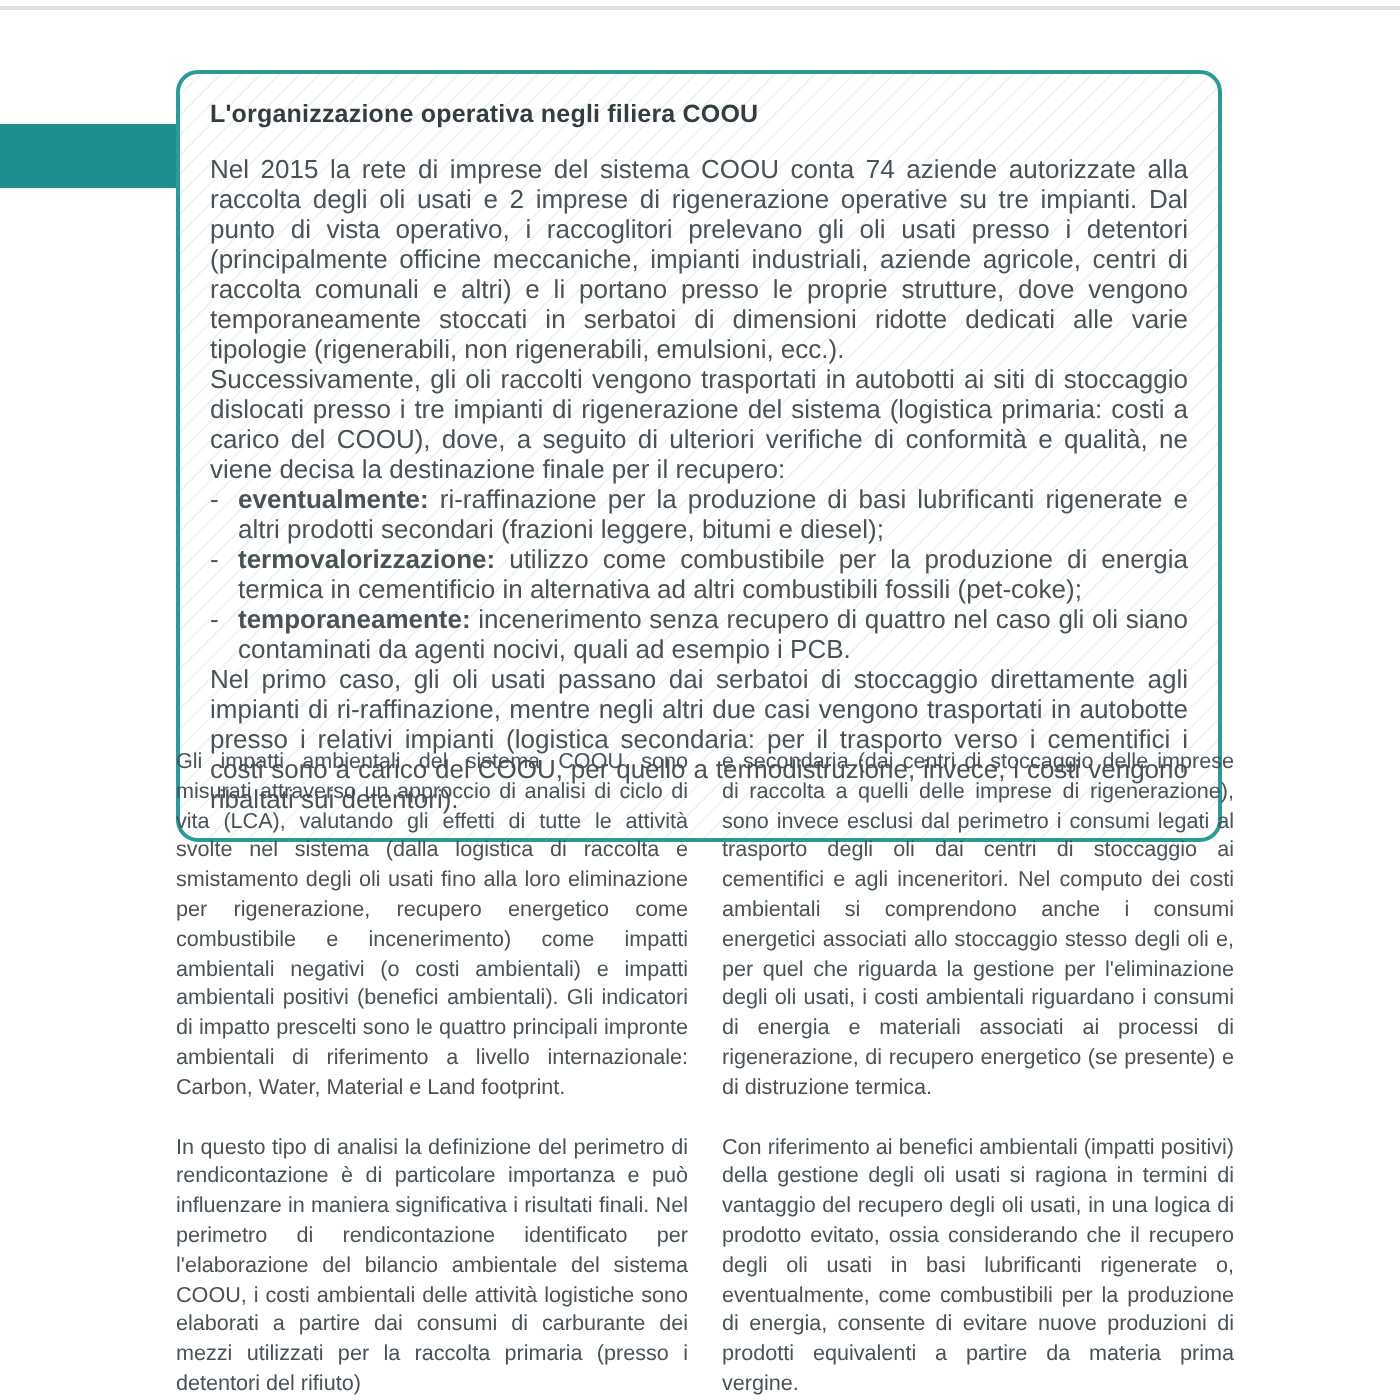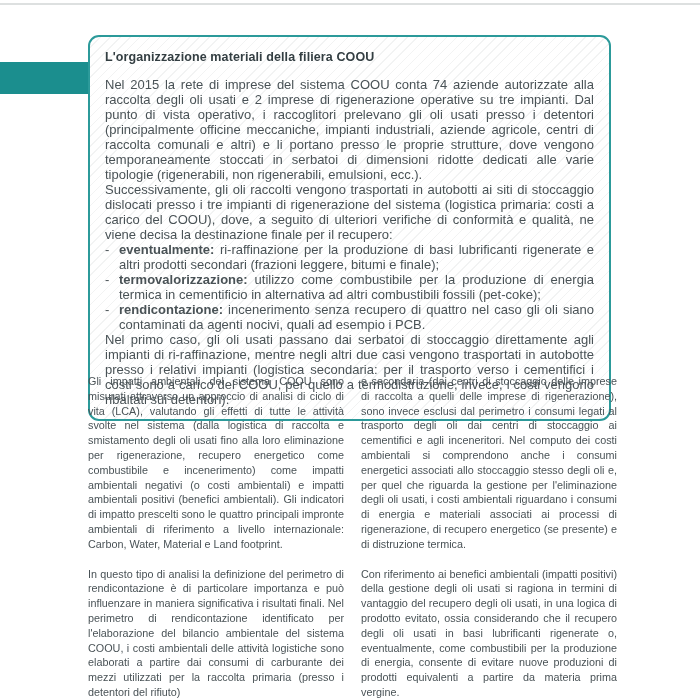--- a/index.html
+++ b/index.html
@@ -66,36 +66,36 @@
 </head>
 <body>
 
 <div class="page">
 
   <div class="top-rule"></div>
 
   <div class="teal-band"></div>
 
   <div class="info-box">
-    <div class="box-title">L'organizzazione materiali della filiera COOU</div>
+    <div class="box-title">L'organizzazione operativa negli filiera COOU</div>
     <div class="box-body">
       <p>Nel 2015 la rete di imprese del sistema COOU conta 74 aziende autorizzate alla raccolta degli oli usati e 2 imprese di rigenerazione operative su tre impianti. Dal punto di vista operativo, i raccoglitori prelevano gli oli usati presso i detentori (principalmente officine meccaniche, impianti industriali, aziende agricole, centri di raccolta comunali e altri) e li portano presso le proprie strutture, dove vengono temporaneamente stoccati in serbatoi di dimensioni ridotte dedicati alle varie tipologie (rigenerabili, non rigenerabili, emulsioni, ecc.).</p>
       <p>Successivamente, gli oli raccolti vengono trasportati in autobotti ai siti di stoccaggio dislocati presso i tre impianti di rigenerazione del sistema (logistica primaria: costi a carico del COOU), dove, a seguito di ulteriori verifiche di conformità e qualità, ne viene decisa la destinazione finale per il recupero:</p>
 
       <div class="bullet">
         <div class="dash">-</div>
-        <div><span class="term">eventualmente:</span> <span>ri-raffinazione per la produzione di basi lubrificanti rigenerate e altri prodotti secondari (frazioni leggere, bitumi e finale);</span></div>
+        <div><span class="term">eventualmente:</span> <span>ri-raffinazione per la produzione di basi lubrificanti rigenerate e altri prodotti secondari (frazioni leggere, bitumi e diesel);</span></div>
       </div>
       <div class="bullet">
         <div class="dash">-</div>
         <div><span class="term">termovalorizzazione:</span> <span>utilizzo come combustibile per la produzione di energia termica in cementificio in alternativa ad altri combustibili fossili (pet-coke);</span></div>
       </div>
       <div class="bullet">
         <div class="dash">-</div>
-        <div><span class="term">rendicontazione:</span> <span>incenerimento senza recupero di quattro nel caso gli oli siano contaminati da agenti nocivi, quali ad esempio i PCB.</span></div>
+        <div><span class="term">temporaneamente:</span> <span>incenerimento senza recupero di quattro nel caso gli oli siano contaminati da agenti nocivi, quali ad esempio i PCB.</span></div>
       </div>
 
       <p>Nel primo caso, gli oli usati passano dai serbatoi di stoccaggio direttamente agli impianti di ri-raffinazione, mentre negli altri due casi vengono trasportati in autobotte presso i relativi impianti (logistica secondaria: per il trasporto verso i cementifici i costi sono a carico del COOU, per quello a termodistruzione, invece, i costi vengono ribaltati sui detentori).</p>
     </div>
   </div>
 
   <div class="columns">
     <div class="col">
       <p>Gli impatti ambientali del sistema COOU sono misurati attraverso un approccio di analisi di ciclo di vita (LCA), valutando gli effetti di tutte le attività svolte nel sistema (dalla logistica di raccolta e smistamento degli oli usati fino alla loro eliminazione per rigenerazione, recupero energetico come combustibile e incenerimento) come impatti ambientali negativi (o costi ambientali) e impatti ambientali positivi (benefici ambientali). Gli indicatori di impatto prescelti sono le quattro principali impronte ambientali di riferimento a livello internazionale: Carbon, Water, Material e Land footprint.</p>
       <p>In questo tipo di analisi la definizione del perimetro di rendicontazione è di particolare importanza e può influenzare in maniera significativa i risultati finali. Nel perimetro di rendicontazione identificato per l'elaborazione del bilancio ambientale del sistema COOU, i costi ambientali delle attività logistiche sono elaborati a partire dai consumi di carburante dei mezzi utilizzati per la raccolta primaria (presso i detentori del rifiuto)</p>

